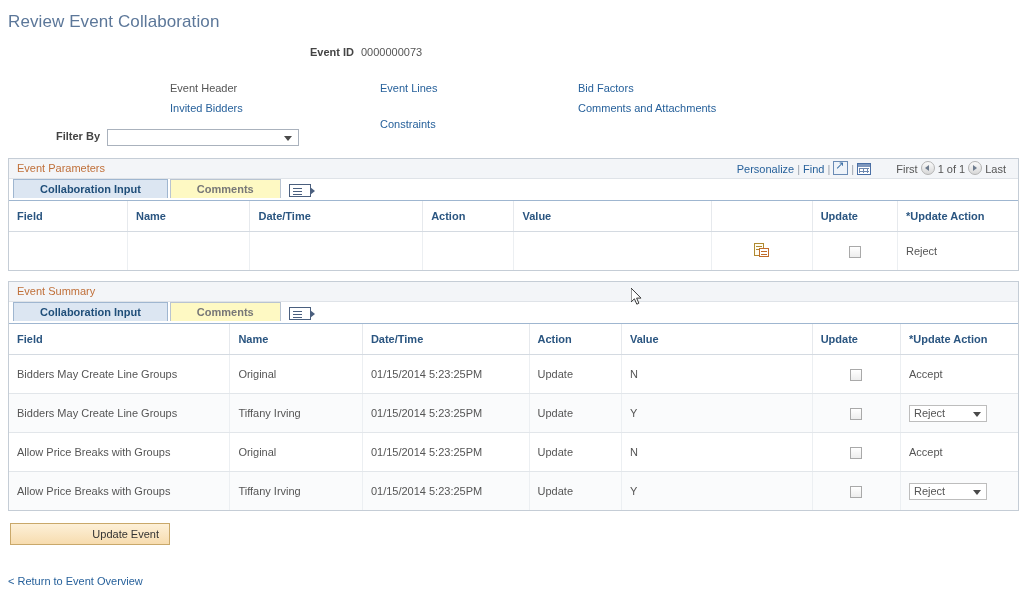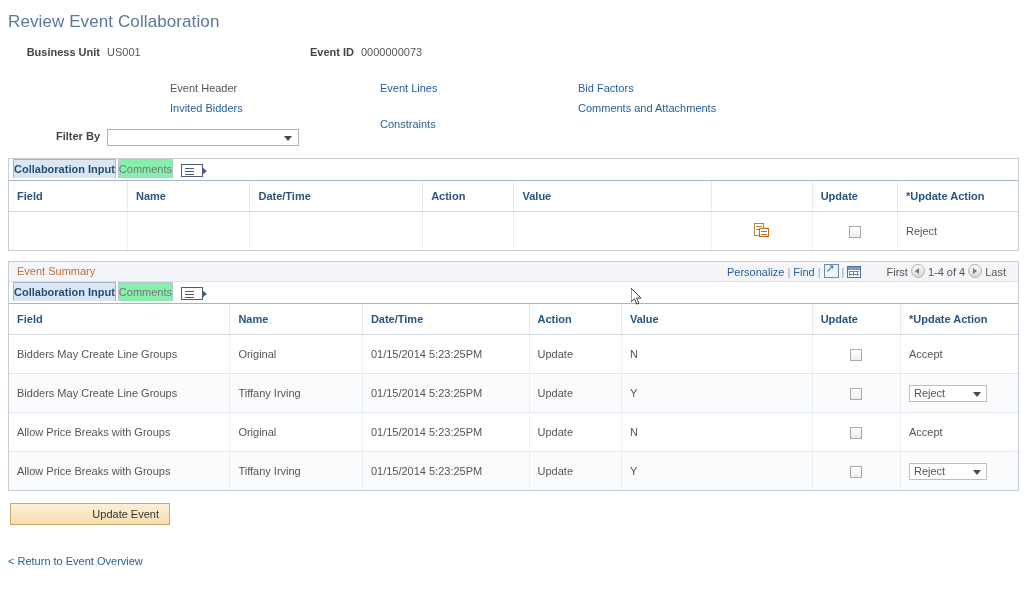--- a/index.html
+++ b/index.html
@@ -214,38 +214,39 @@
     height: 21px;
     background: #ffffff;
     border-bottom: 1px solid #9fb6d0;
     position: relative;
     padding-left: 4px;
   }
   .tab {
     display: inline-block;
     height: 19px;
     line-height: 19px;
-    padding: 0 0;
+    padding: 0 26px;
     font-size: 11px;
     border: 1px solid #b9c4d1;
     border-bottom: none;
     margin-right: 2px;
     vertical-align: bottom;
     box-sizing: border-box;
     cursor: pointer;
   }
   .tab.active {
     background: #dce6f2;
     color: #1f4e79;
     font-weight: bold;
     border-color: #9fb6d0;
   }
   .tab.inactive {
-    background: #86efac;
+    background: #fef9c3;
     color: #777777;
+    font-weight: bold;
   }
   .ico-expandcols {
     display: inline-block;
     width: 22px; height: 13px;
     border: 1px solid #4a5f7e;
     background: #ffffff;
     position: relative;
     vertical-align: -1px;
     margin-left: 6px;
     box-sizing: border-box;
@@ -396,23 +397,20 @@
   }
 </style>
 </head>
 <body>
 
 <div class="page-title">Review Event Collaboration</div>
 
 <div class="hdr">
 
   <div class="hdr-col c1">
-    <div class="hdr-row">
-      <span class="lbl">Business Unit</span><span class="val">US001</span>
-    </div>
   </div>
 
   <div class="hdr-col c2">
     <div class="hdr-row">
       <span class="lbl">Event ID</span><span class="val">0000000073</span>
     </div>
   </div>
 
 
 
@@ -434,20 +432,29 @@
   <div class="linkrow lr6">
     <span class="lnk">Comments and Attachments</span>
   </div>
 </div>
 
 <div class="filter-row">
   <span class="lbl">Filter By</span><span class="filter-sel"><span class="caret"></span></span>
 </div>
 
 <div class="grid-block">
+  <div class="grid-title-bar">
+    <span class="grid-title">Event Parameters</span>
+    <span class="grid-tools">
+      <a>Personalize</a><span class="sep">|</span><a>Find</a><span class="sep">|</span><span class="ico-newwin"></span><span class="sep">|</span><span class="ico-grid"></span>
+      <span class="nav-block">
+        <span>First</span><span class="nav-arrow prev"></span><span>1 of 1</span><span class="nav-arrow next"></span><span>Last</span>
+      </span>
+    </span>
+  </div>
 
   <div class="tabbar">
     <span class="tab active">Collaboration Input</span><span class="tab inactive">Comments</span><span class="ico-expandcols"></span>
   </div>
 
   <table class="grid">
     <colgroup>
       <col style="width:118px">
         <col style="width:122px">
         <col style="width:172px">
@@ -487,26 +494,20 @@
         </td>
         <td>Reject</td>
       </tr>
     </tbody>
   </table>
 </div>
 
 <div class="grid-block">
   <div class="grid-title-bar">
     <span class="grid-title">Event Summary</span>
-    <span class="grid-tools">
-      <a>Personalize</a><span class="sep">|</span><a>Find</a><span class="sep">|</span><span class="ico-newwin"></span><span class="sep">|</span><span class="ico-grid"></span>
-      <span class="nav-block">
-        <span>First</span><span class="nav-arrow prev"></span><span>1-4 of 4</span><span class="nav-arrow next"></span><span>Last</span>
-      </span>
-    </span>
   </div>
 
   <div class="tabbar">
     <span class="tab active">Collaboration Input</span><span class="tab inactive">Comments</span><span class="ico-expandcols"></span>
   </div>
 
   <table class="grid">
     <colgroup>
       <col style="width:220px">
         <col style="width:132px">

